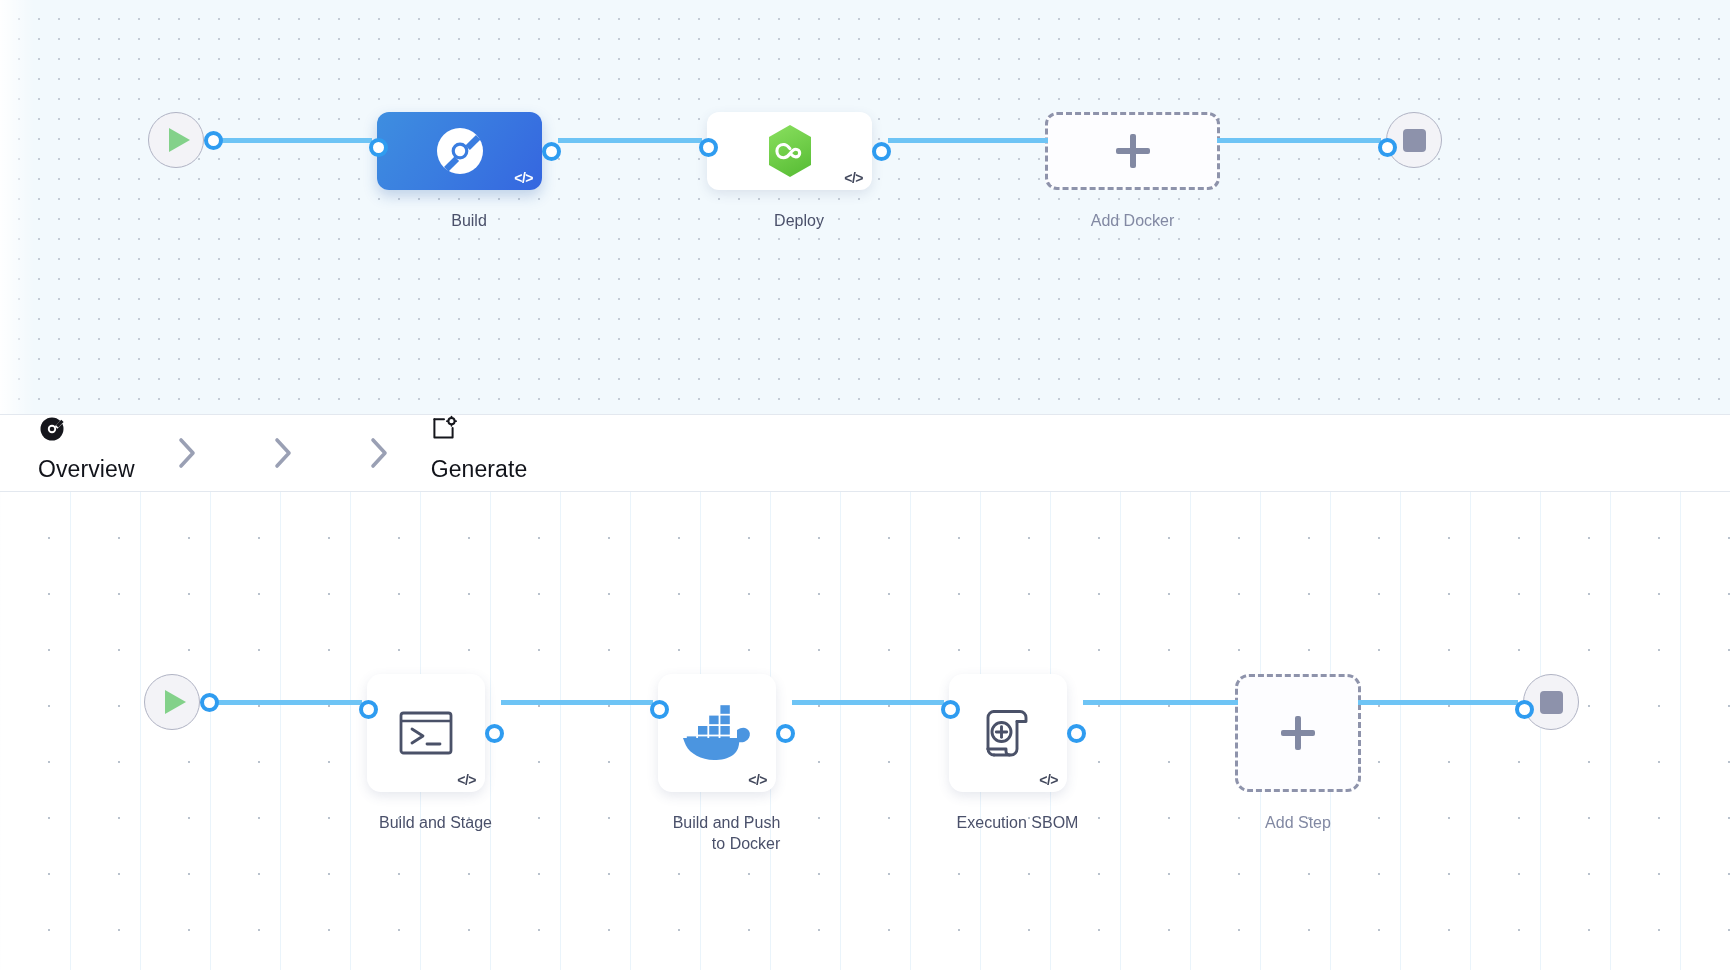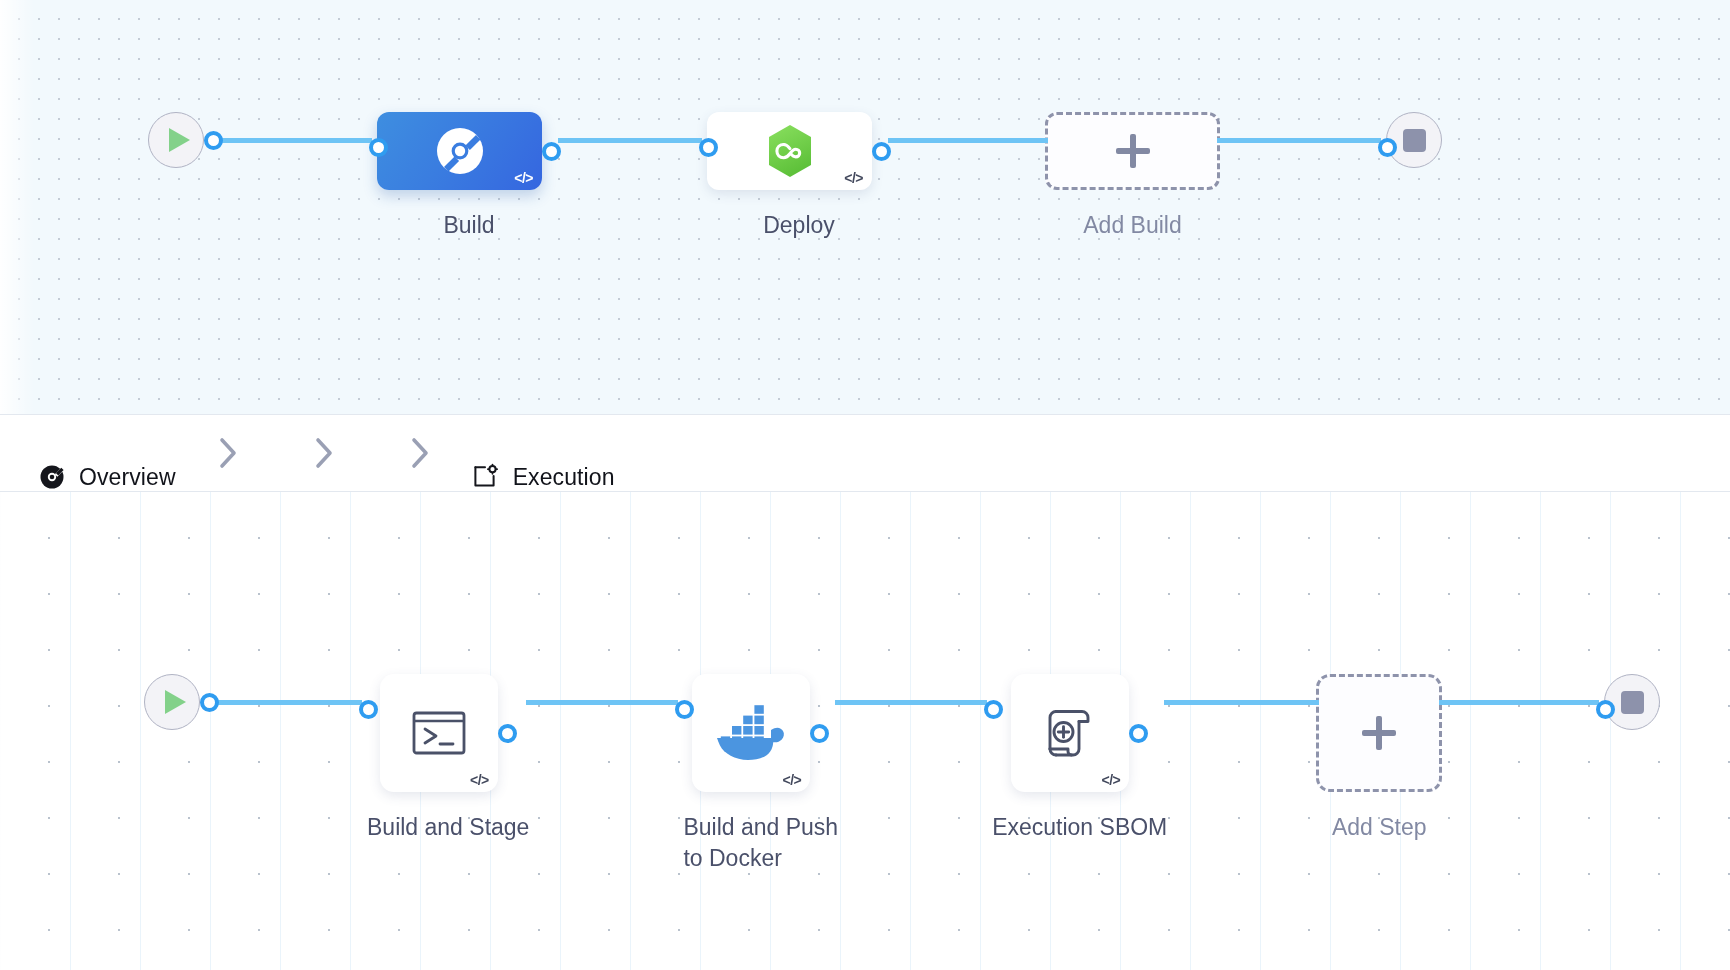--- a/index.html
+++ b/index.html
@@ -48,23 +48,24 @@
 
   
   .tabbar {
     position: absolute; left: 0; top: 414px; width: 1730px; height: 78px;
     background: #ffffff;
     border-top: 1px solid #e3e8ef;
     border-bottom: 1px solid #e3e8ef;
     display: flex; align-items: stretch; padding-left: 34px;
   }
   .tab {
-    display: flex; align-items: flex-end; gap: 13px;
+    display: flex; align-items: flex-start; gap: 13px;
     padding: 0 4px; position: relative; cursor: pointer;
     height: 100%;
+    flex-direction: column;
   }
   .tab .tab-label {
     font-size: 23px; color: #11131a; letter-spacing: .1px;
     white-space: nowrap;
   }
   .tab.active .tab-label { font-weight: bold; }
   .tab.active::after {
     content: ""; position: absolute; left: 0; right: 0; bottom: 0;
     height: 4px; background: #0278d5; border-radius: 2px 2px 0 0;
   }
@@ -137,22 +138,22 @@
   .plus {
     position: relative; width: 34px; height: 34px;
   }
   .plus::before, .plus::after {
     content: ""; position: absolute; background: #8289a3; border-radius: 2px;
   }
   .plus::before { left: 0; top: 14px; width: 34px; height: 6px; }
   .plus::after { top: 0; left: 14px; width: 6px; height: 34px; }
 
   .node-label {
-    margin-top: 20px; font-size: 23px; color: #4a506a;
-    text-align: left; line-height: 1.34; max-width: 210px;
+    margin-top: 20px; font-size: 16px; color: #4a506a;
+    text-align: right; line-height: 1.34; max-width: 210px;
     white-space: pre-line;
   }
   .node-label.muted { color: #8289a3; }
 
   
   .step-box {
     width: 118px; height: 118px; border-radius: 14px;
     background: #ffffff; box-shadow: 0 4px 12px rgba(60,80,120,.13);
     display: flex; align-items: center; justify-content: center;
     position: relative; flex: none;
@@ -220,21 +221,21 @@
       </div>
 
       <div class="link" style="width:160px;"></div>
 
       <div class="node-wrap">
         <div class="node-row">
           <div class="add-box">
             <div class="plus"></div>
           </div>
         </div>
-        <div class="node-label muted">Add Build</div>
+        <div class="node-label muted">Add Docker</div>
       </div>
 
       <div class="link" style="width:164px;"></div>
       <div class="dot" style="margin-top:25.5px;"></div>
 
       <div class="node-wrap" style="margin-left:-11px;">
         <div class="node-row">
           <div class="terminal-node">
             <div class="stop-sq"></div>
           </div>
@@ -285,21 +286,21 @@
           <path d="M3.4 4.2 H13" fill="none" stroke="#15161c" stroke-width="2" stroke-linecap="round"></path>
           <circle cx="20.5" cy="6.2" r="3.1" fill="none" stroke="#15161c" stroke-width="2"></circle>
           <g stroke="#15161c" stroke-width="1.7" stroke-linecap="round">
             <path d="M20.5 1.6 V2.6"></path>
               <path d="M20.5 9.8 V10.8"></path>
             <path d="M15.9 6.2 H16.9"></path>
               <path d="M24.1 6.2 H25.1"></path>
           </g>
         </svg>
       </span>
-      <span class="tab-label">Execution</span>
+      <span class="tab-label">Generate</span>
     </div>
   </div>
 
   <div class="step-canvas">
     <div class="row" style="left:144px; top:182px;">
 
       <div class="node-wrap">
         <div class="node-row">
           <div class="terminal-node">
             <div class="play-tri"></div>

